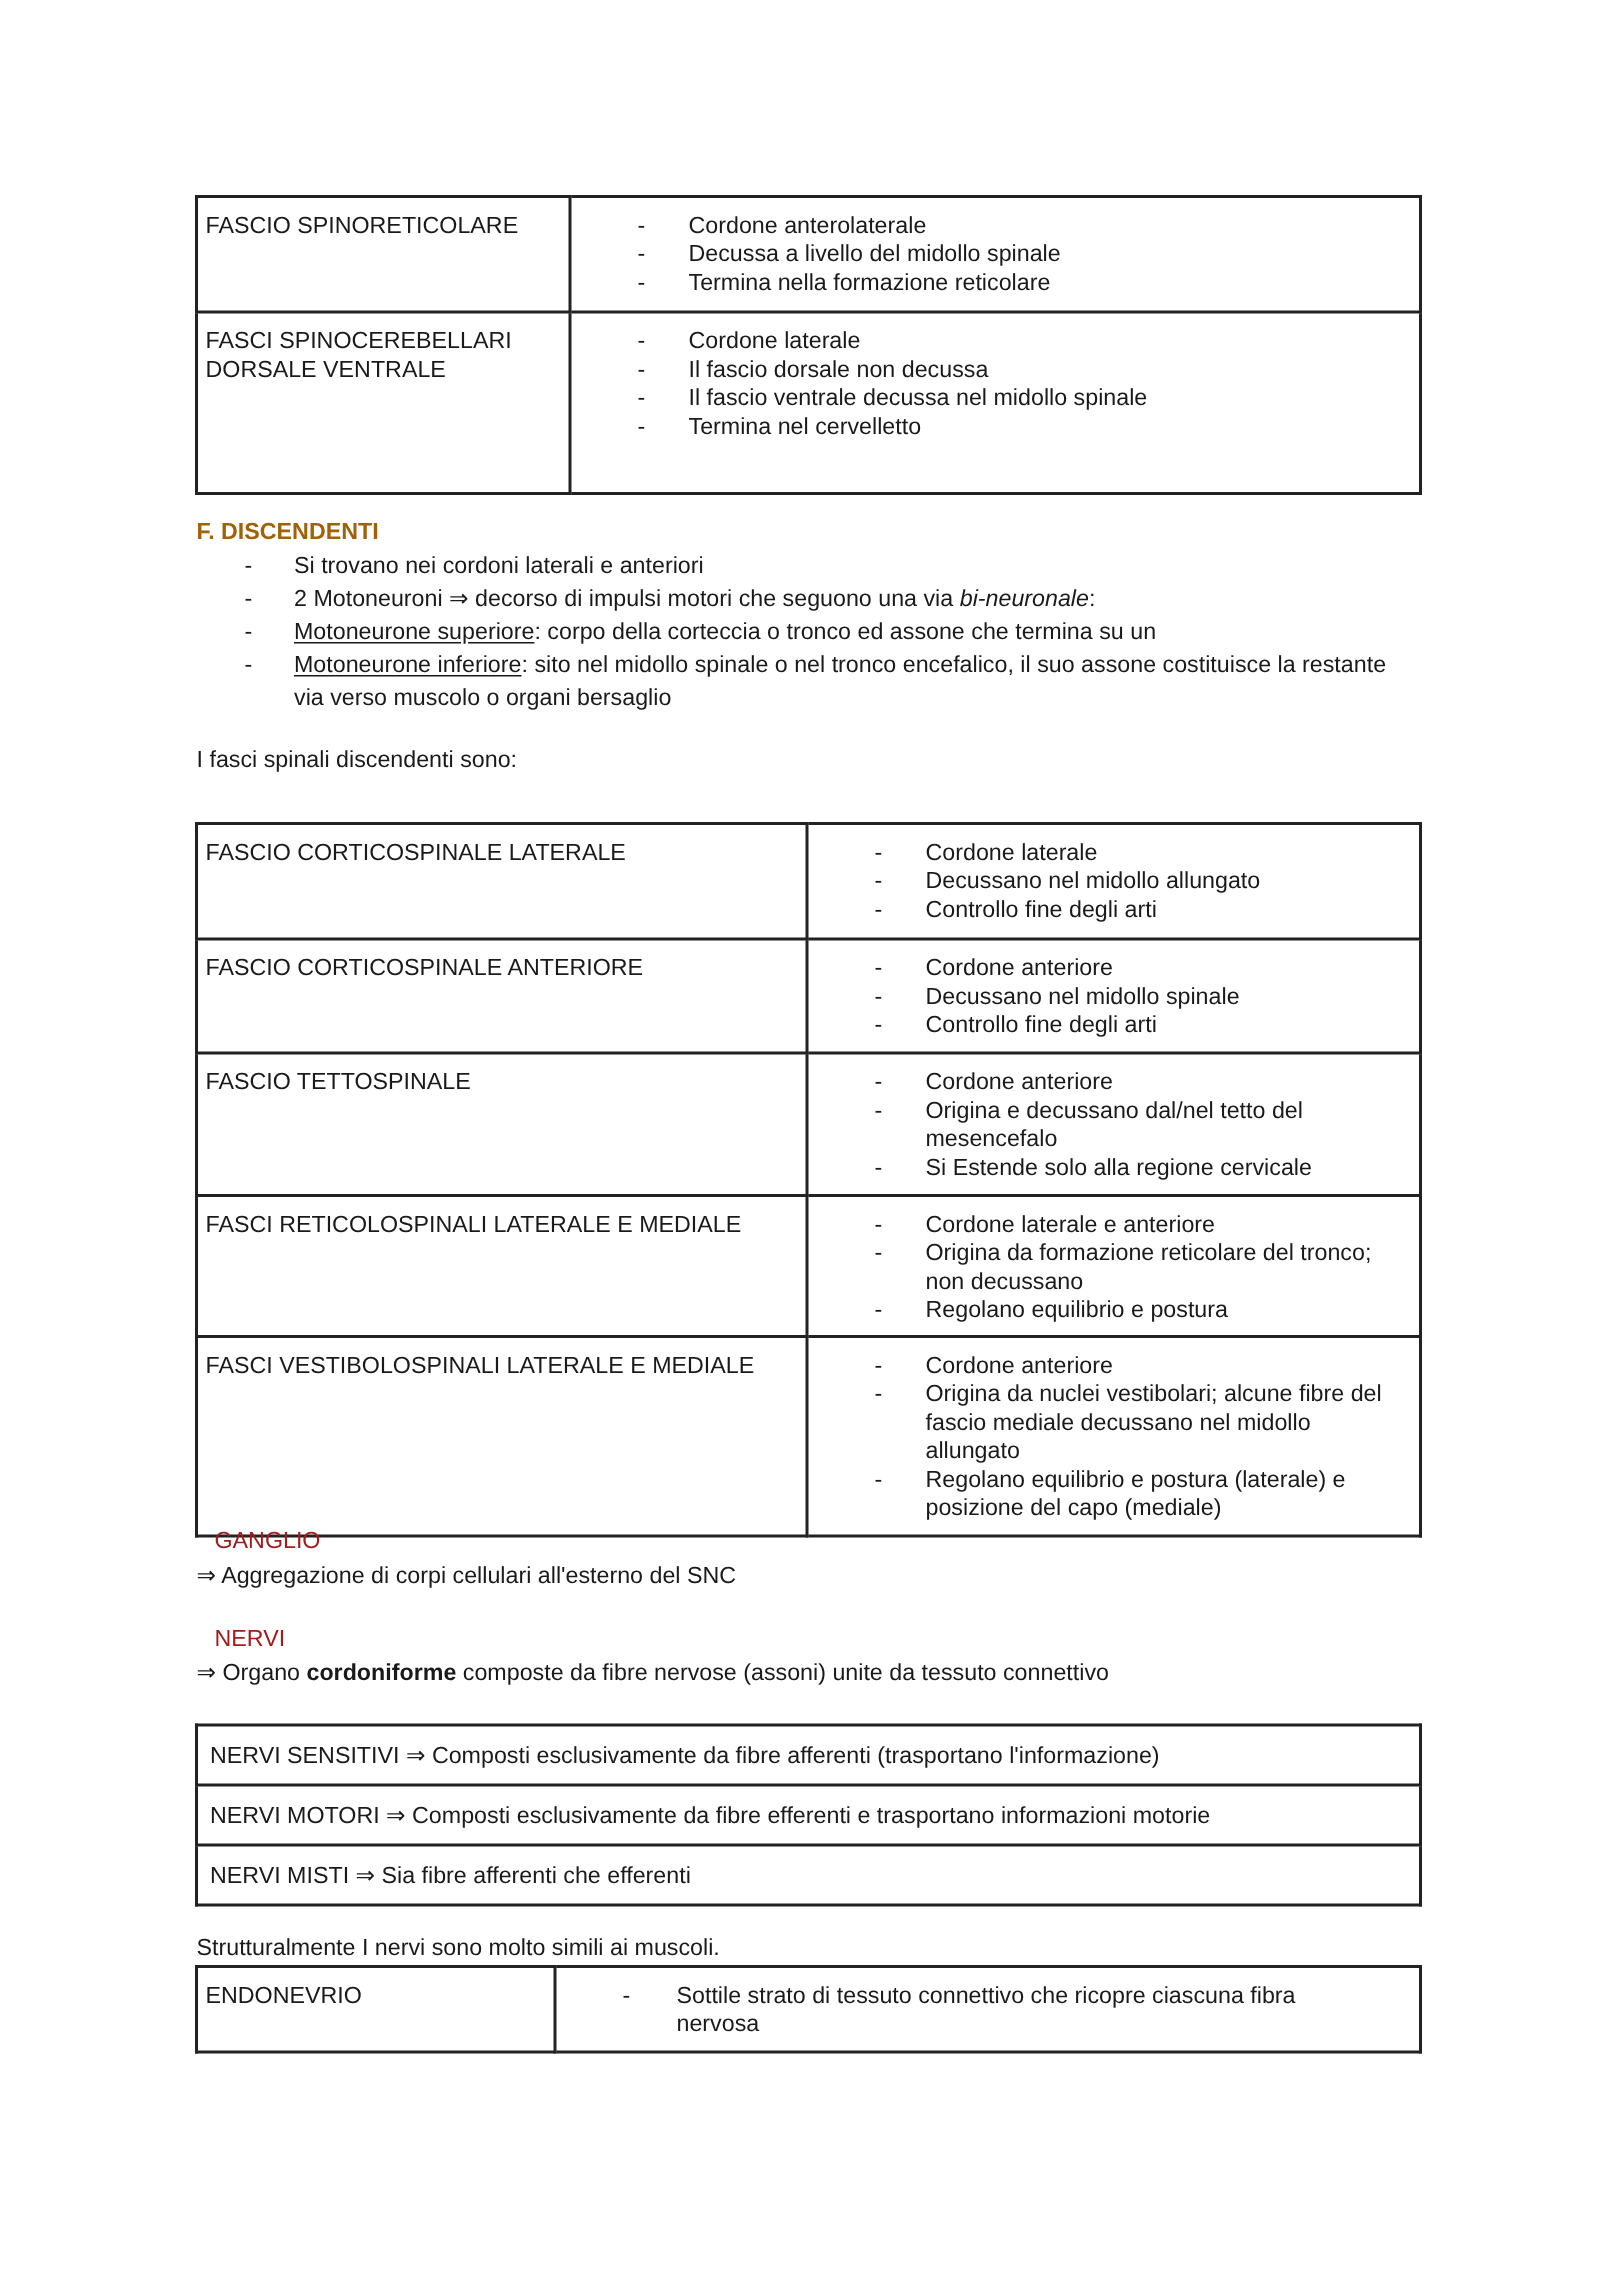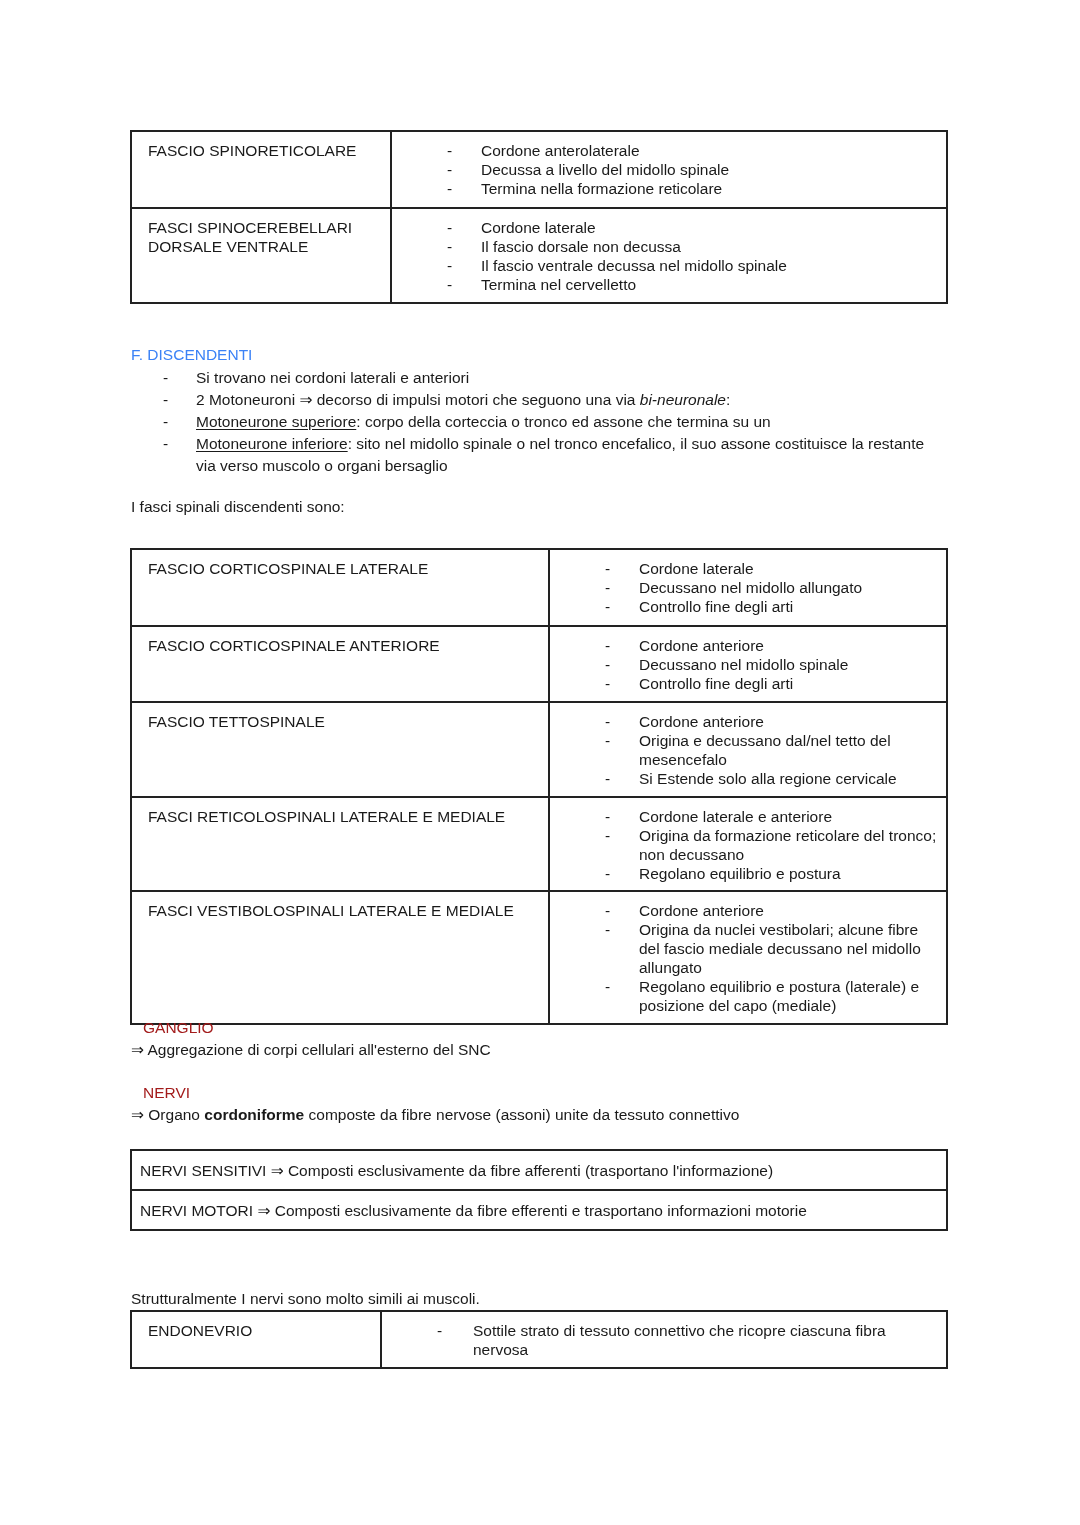--- a/index.html
+++ b/index.html
@@ -1,23 +1,23 @@
 <!DOCTYPE html>
 <html><head>
 <meta charset="utf-8">
 <style>
   html, body { margin:0; padding:0; background:#ffffff; }
   body { width:1080px; height:1525px; position:relative; font-family:"Liberation Sans", sans-serif; color:#1a1a1a; font-size:15.5px; overflow:hidden; }
   .abs { position:absolute; }
   table.t { position:absolute; border-collapse:collapse; }
-  table.t td { border:2px solid #222; vertical-align:top; padding:9px 8px 7px 16px; line-height:19px; }
+  table.t td { border:2px solid #222; vertical-align:top; padding:9px 8px 7px 5px; line-height:19px; }
   ul.dash { list-style:none; margin:0; padding:0; }
   ul.dash li { position:relative; padding-left:73px; line-height:19px; }
   ul.dash li::before { content:"-"; position:absolute; left:39px; top:0; }
-  .heading-purple { color:#3b82f6; }
+  .heading-purple { color:#a16207;font-weight:bold; }
   .heading-red { color:#a31c1c;margin-left:12px; }
   ul.blist { list-style:none; margin:0; padding:0; }
   ul.blist li { position:relative; padding-left:65px; line-height:22px; }
   ul.blist li::before { content:"-"; position:absolute; left:32px; top:0; }
   u { text-underline-offset:2px; }
   .nerv td { padding:10px 8px 9px 8px !important; }
 </style>
 </head>
 <body>
 
@@ -26,21 +26,21 @@
       <tr style="height:77px;">
     <td style="width:234px;">FASCIO SPINORETICOLARE</td>
     <td>
       <ul class="dash">
         <li>Cordone anterolaterale</li>
         <li>Decussa a livello del midollo spinale</li>
         <li>Termina nella formazione reticolare</li>
       </ul>
     </td>
   </tr>
-  <tr style="height:95px;margin-top:24px;">
+  <tr style="height:121px;margin-top:24px;">
     <td>
       <div>FASCI SPINOCEREBELLARI</div>
       <div>DORSALE VENTRALE</div>
     </td>
     <td>
       <ul class="dash">
         <li>Cordone laterale</li>
         <li>Il fascio dorsale non decussa</li>
         <li>Il fascio ventrale decussa nel midollo spinale</li>
         <li>Termina nel cervelletto</li>
@@ -124,20 +124,23 @@
 </div>
 
 <table class="t nerv" style="left:130px; top:1149px; width:818px;">
   <tbody>
       <tr>
         <td>NERVI SENSITIVI ⇒ Composti esclusivamente da fibre afferenti (trasportano l'informazione)</td>
       </tr>
   <tr>
         <td>NERVI MOTORI ⇒ Composti esclusivamente da fibre efferenti e trasportano informazioni motorie</td>
       </tr>
+  <tr>
+        <td>NERVI MISTI ⇒ Sia fibre afferenti che efferenti</td>
+      </tr>
 </tbody>
   </table>
 
 <div class="abs" style="left:131px; top:1290px;">Strutturalmente I nervi sono molto simili ai muscoli.</div>
 
 <table class="t" style="left:130px; top:1310px; width:818px;">
   <tbody>
       <tr style="height:57px;border-radius:17px;">
     <td style="width:224px;">ENDONEVRIO</td>
     <td>

